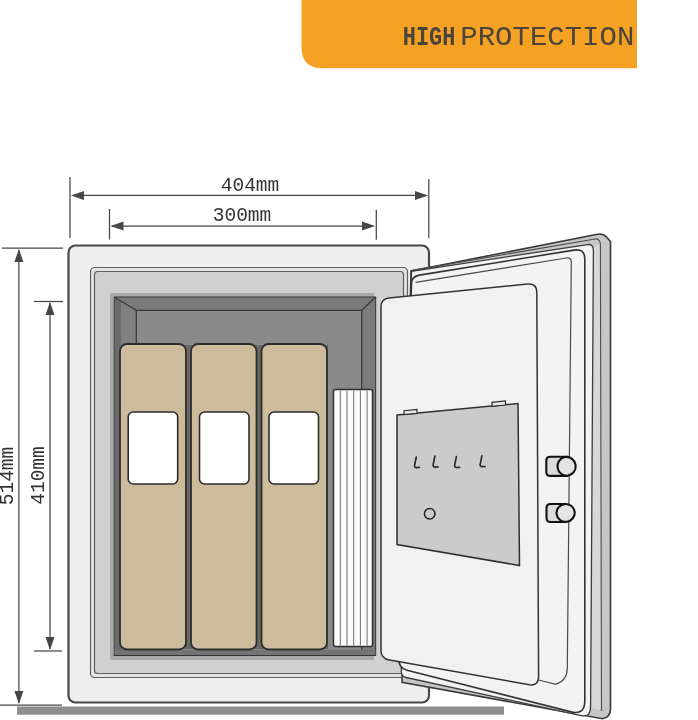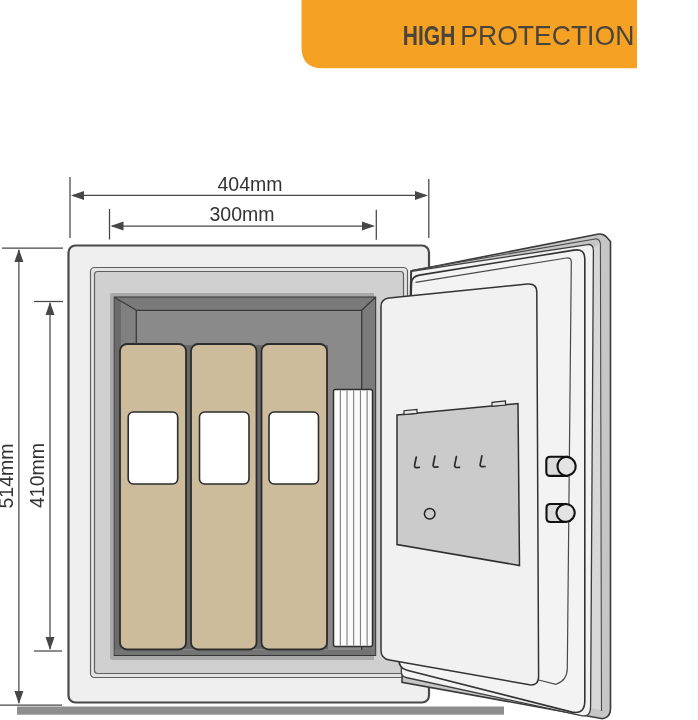--- a/index.html
+++ b/index.html
@@ -1,17 +1,17 @@
 <!DOCTYPE html>
 <html><head>
 <meta charset="utf-8">
 <style>
   html,body{margin:0;padding:0;background:#ffffff;}
   #stage{position:relative;width:637px;height:720px;overflow:hidden;background:#fff;
-         font-family:Liberation Sans, sans-serif;}
+         font-family:Liberation Mono, monospace;}
   svg{display:block;}
 </style>
 </head>
 <body>
 <div id="stage">
 <svg width="698" height="720" viewBox="0 0 698 720">
 
   <path d="M301.5,0 L698,0 L698,68.2 L322.5,68.2 Q301.5,68.2 301.5,47.2 Z" fill="#f5a123"></path>
 
   <text x="402.8" y="44.8" font-size="28" font-weight="bold" fill="#4a443c" textLength="52.5" lengthAdjust="spacingAndGlyphs">HIGH</text>

